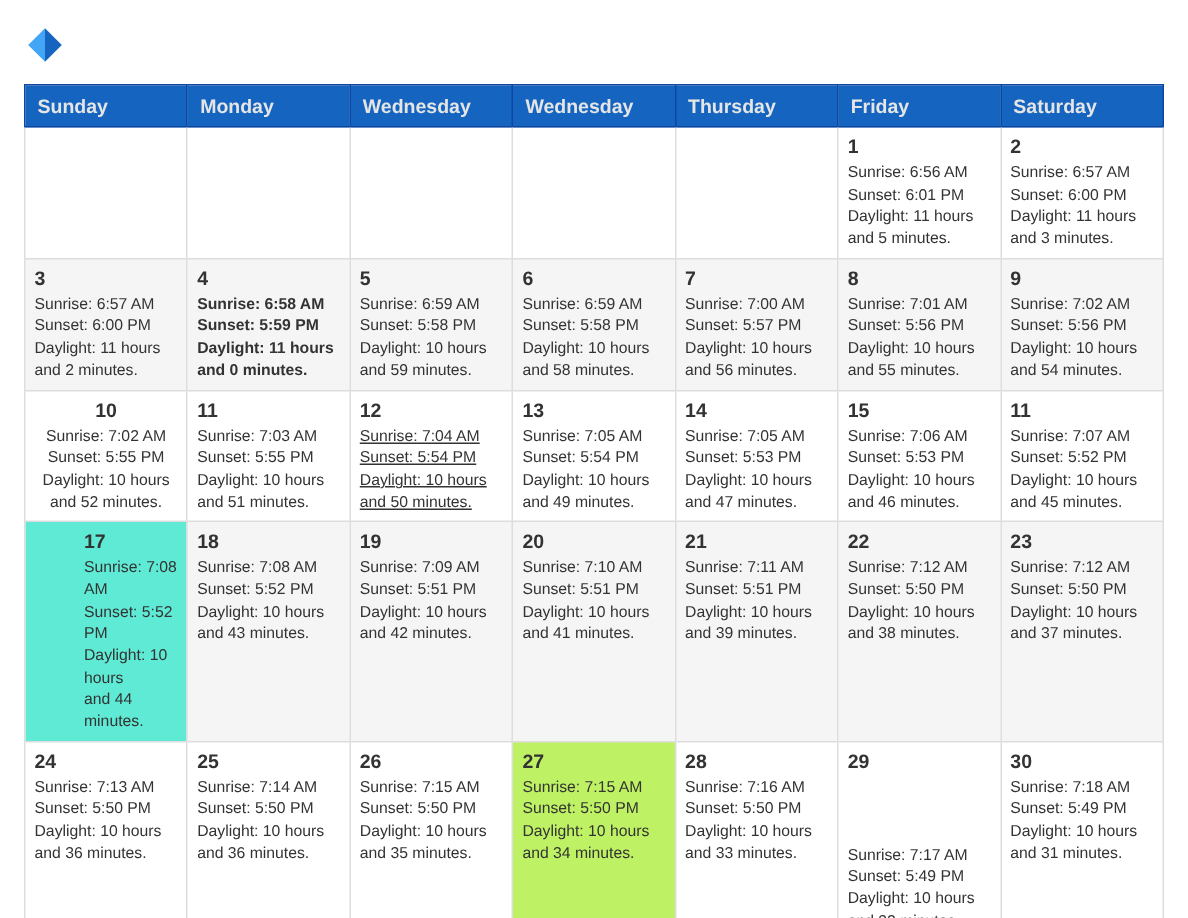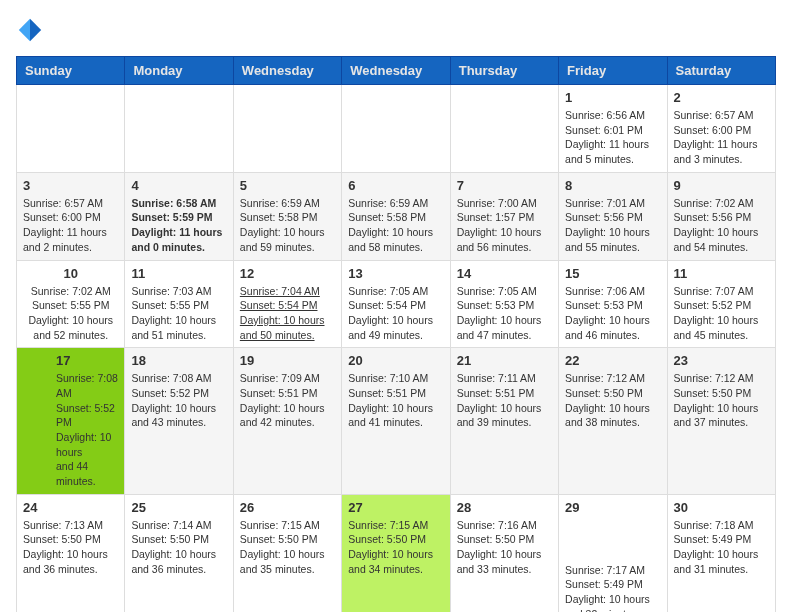--- a/index.html
+++ b/index.html
@@ -168,21 +168,21 @@
         <td style="background: rgb(245, 245, 245);">
           <span class="day-number">6</span>
           <div class="day-info" style="white-space: pre-line;">Sunrise: 6:59 AM
 Sunset: 5:58 PM
 Daylight: 10 hours
 and 58 minutes.</div>
         </td>
         <td style="background: rgb(245, 245, 245);">
           <span class="day-number">7</span>
           <div class="day-info" style="white-space: pre-line;">Sunrise: 7:00 AM
-Sunset: 1:57 PM
+Sunset: 5:57 PM
 Daylight: 10 hours
 and 56 minutes.</div>
         </td>
         <td style="background: rgb(245, 245, 245);">
           <span class="day-number">8</span>
           <div class="day-info" style="white-space: pre-line;">Sunrise: 7:01 AM
 Sunset: 5:56 PM
 Daylight: 10 hours
 and 55 minutes.</div>
         </td>
@@ -239,21 +239,21 @@
         </td>
         <td style="background: rgb(255, 255, 255);">
           <span class="day-number">11</span>
           <div class="day-info" style="white-space: pre-line;">Sunrise: 7:07 AM
 Sunset: 5:52 PM
 Daylight: 10 hours
 and 45 minutes.</div>
         </td>
       </tr>
       <tr>
-        <td style="background: #84cc16; padding-left: 39px;">
+        <td style="background: #5eead4; padding-left: 39px;">
           <span class="day-number">17</span>
           <div class="day-info" style="white-space: pre-line;">Sunrise: 7:08 AM
 Sunset: 5:52 PM
 Daylight: 10 hours
 and 44 minutes.</div>
         </td>
         <td style="background: rgb(245, 245, 245);">
           <span class="day-number">18</span>
           <div class="day-info" style="white-space: pre-line;">Sunrise: 7:08 AM
 Sunset: 5:52 PM

